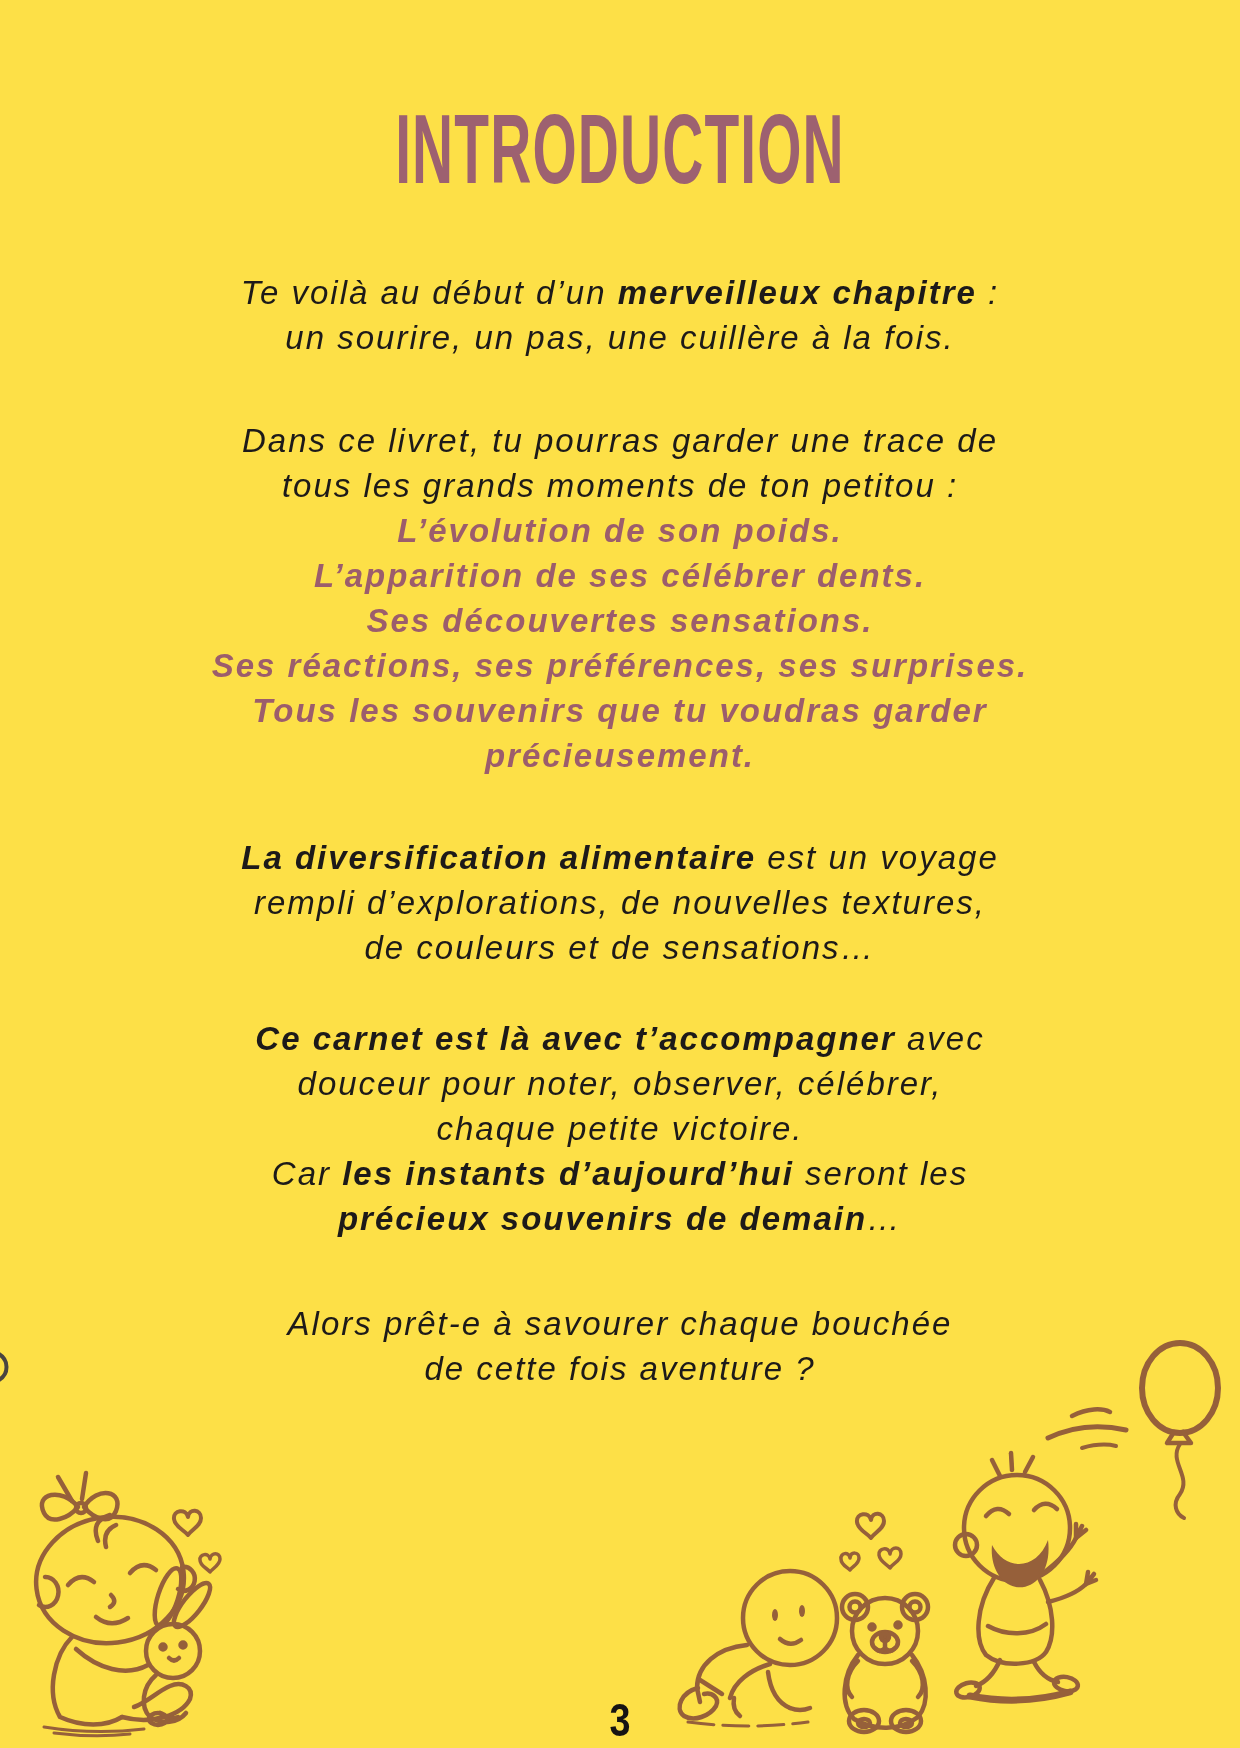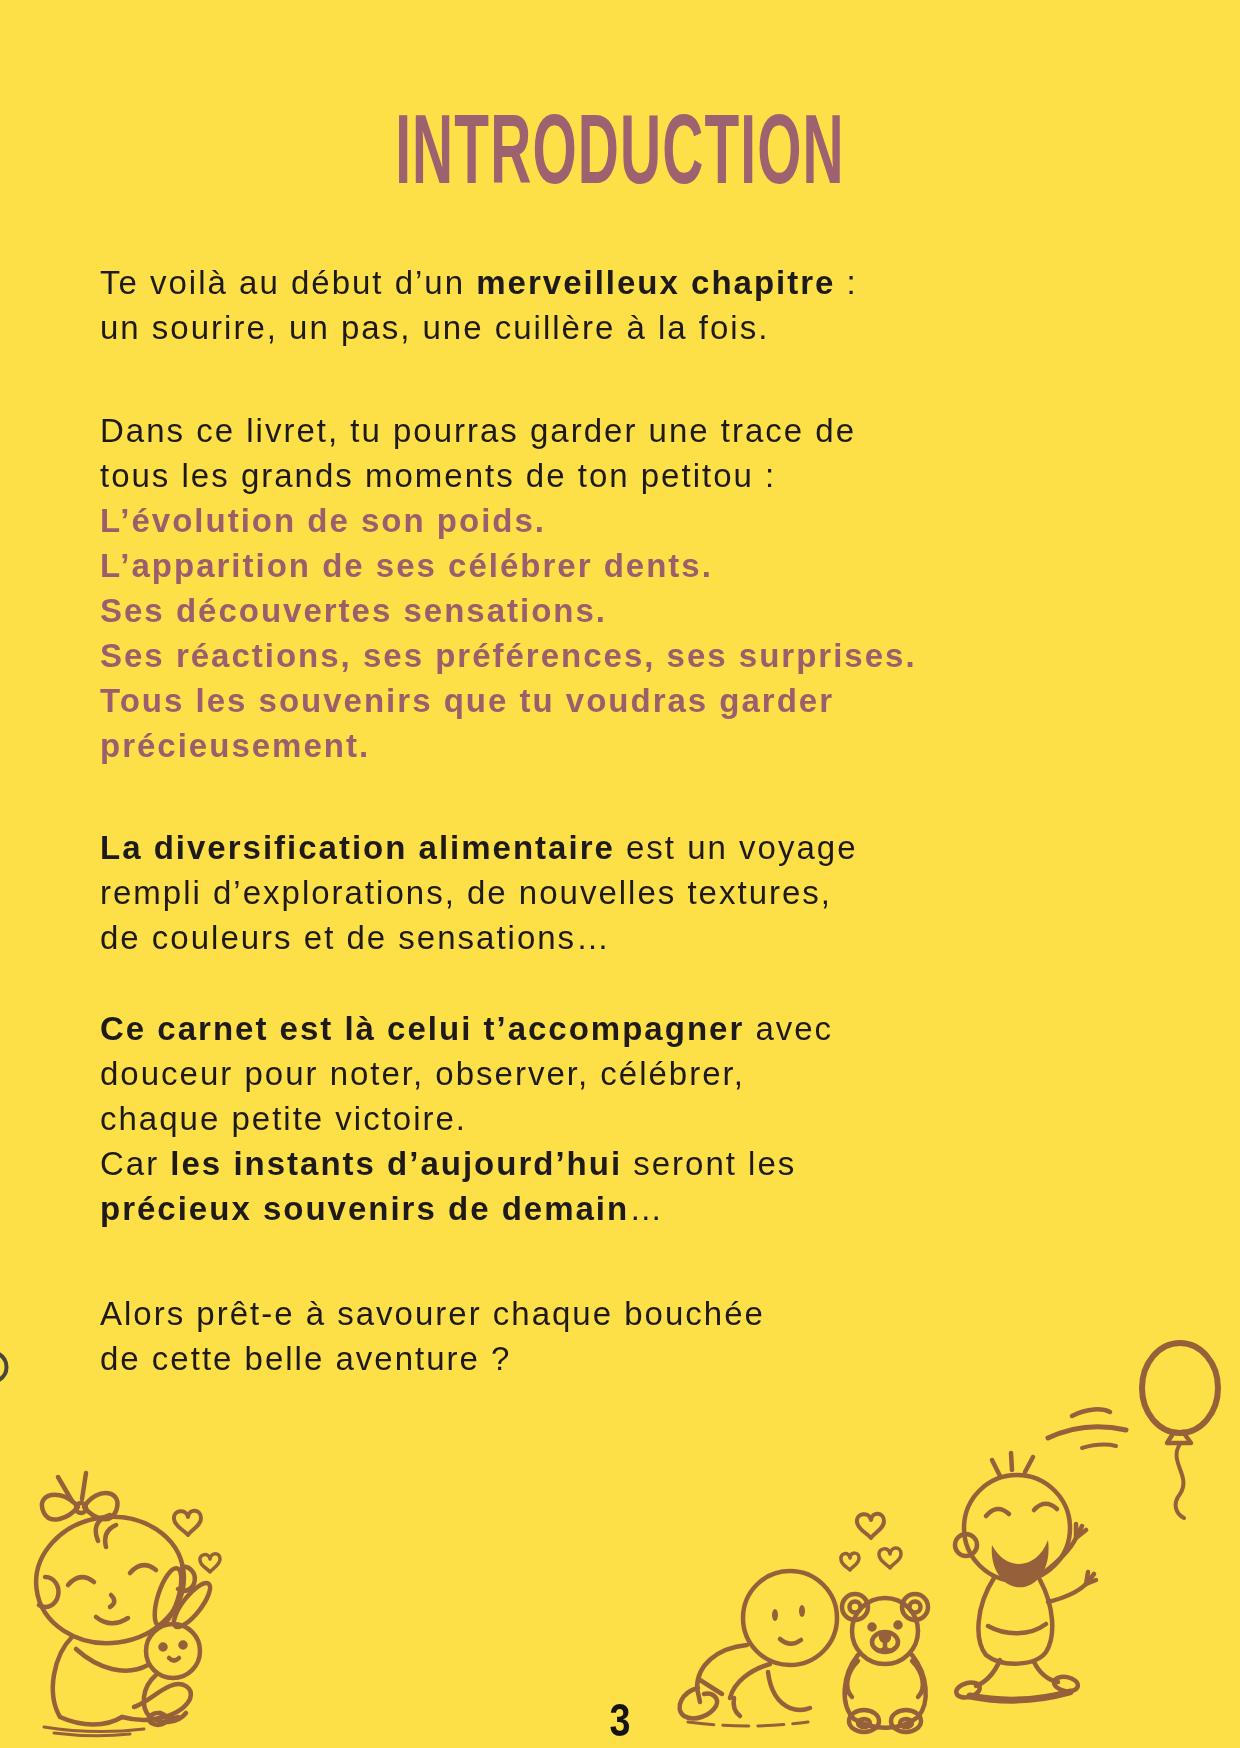--- a/index.html
+++ b/index.html
@@ -11,23 +11,23 @@
   .title{
     position:absolute;top:96px;left:0;width:1240px;
     text-align:center;margin:0;
     font-family:"Liberation Sans",sans-serif;
     font-weight:700;font-size:98px;line-height:1.1;
     color:#9d6170;letter-spacing:2px;
     transform:scaleX(0.58);transform-origin:620px 0;
     white-space:nowrap;
   }
   .text-block{
-    position:absolute;top:260px;left:100px;width:1040px;
-    text-align:left;color:#1d1a19;
-    font-size:33px;line-height:45px;letter-spacing:2px;
+    position:absolute;top:270px;left:100px;width:1040px;
+    text-align:center;color:#1d1a19;
+    font-size:33px;line-height:45px;letter-spacing:2px;font-style:italic;
   }
   .para{margin:0 0 57px 0;}
   .para:nth-child(1){margin-bottom:58px;}
   .para:nth-child(3){margin-bottom:46px;}
   .para:nth-child(4){margin-bottom:60px;}
   .para:nth-child(5){margin-bottom:0;}
   .line{white-space:nowrap;}
   .line .bold{font-weight:700;}
   .line .accent{color:#9c5d6c;}
   .page-number{
@@ -59,29 +59,29 @@
         <div class="line"><span class="bold accent">Ses réactions, ses préférences, ses surprises.</span></div>
         <div class="line"><span class="bold accent">Tous les souvenirs que tu voudras garder</span></div>
         <div class="line"><span class="bold accent">précieusement.</span></div>
       </div>
       <div class="para">
         <div class="line"><span class="bold">La diversification alimentaire</span><span> est un voyage</span></div>
         <div class="line"><span>rempli d’explorations, de nouvelles textures,</span></div>
         <div class="line"><span>de couleurs et de sensations…</span></div>
       </div>
       <div class="para">
-        <div class="line"><span class="bold">Ce carnet est là celui t’accompagner</span><span> avec</span></div>
+        <div class="line"><span class="bold">Ce carnet est là avec t’accompagner</span><span> avec</span></div>
         <div class="line"><span>douceur pour noter, observer, célébrer,</span></div>
         <div class="line"><span>chaque petite victoire.</span></div>
         <div class="line"><span>Car </span><span class="bold">les instants d’aujourd’hui</span><span> seront les</span></div>
         <div class="line"><span class="bold">précieux souvenirs de demain</span><span>…</span></div>
       </div>
       <div class="para">
         <div class="line"><span>Alors prêt-e à savourer chaque bouchée</span></div>
-        <div class="line"><span>de cette belle aventure ?</span></div>
+        <div class="line"><span>de cette fois aventure ?</span></div>
       </div>
     </div>
 
   <svg class="illus" style="left:10px;top:1455px" width="220" height="285" viewBox="0 0 220 285">
     <g fill="none" stroke="#96603a" stroke-width="4.5" stroke-linecap="round" stroke-linejoin="round">
       <path d="M62,46 l-14,-24"></path>
       <path d="M72,44 l4,-26"></path>
       <path d="M68,52 C52,32 24,38 34,58 C40,70 58,64 68,52 Z"></path>
       <path d="M74,52 C88,30 114,36 106,56 C100,70 84,64 74,52 Z"></path>
       <circle cx="71" cy="53" r="5"></circle>

